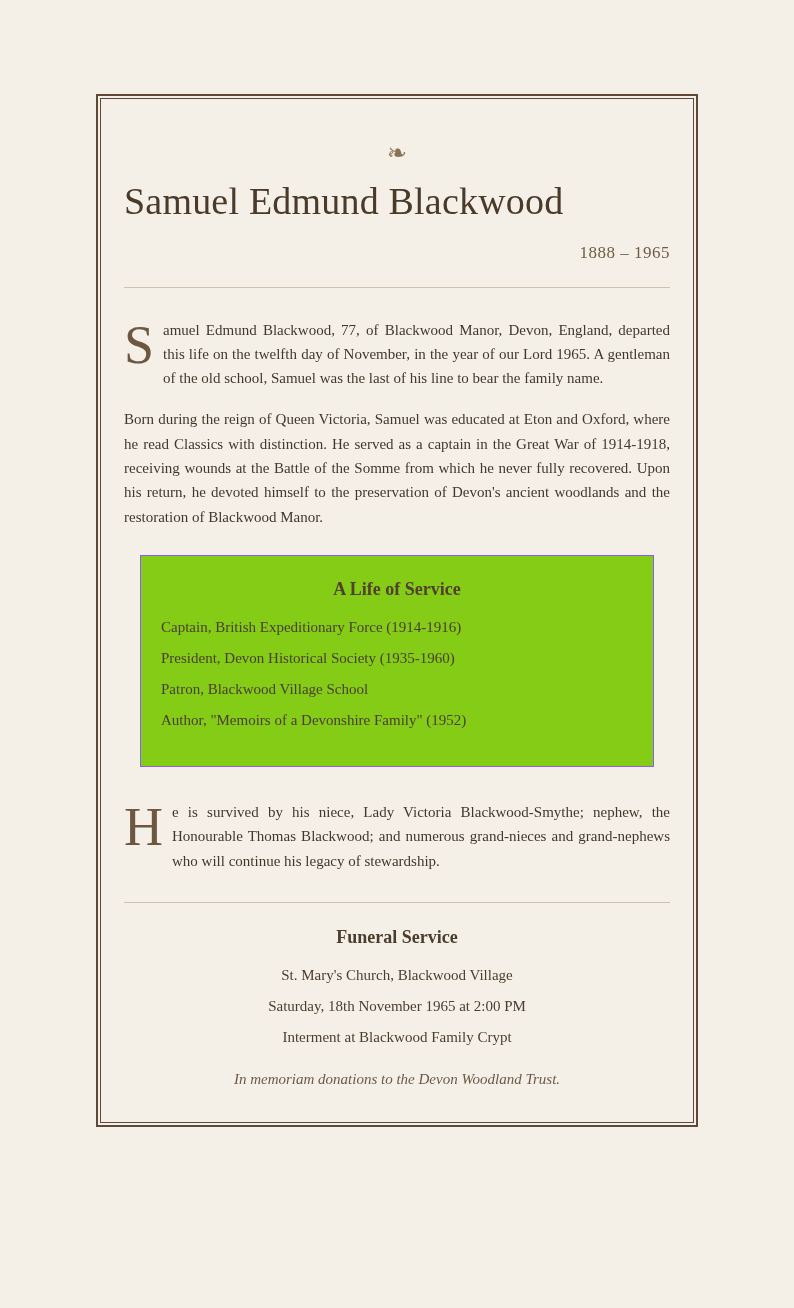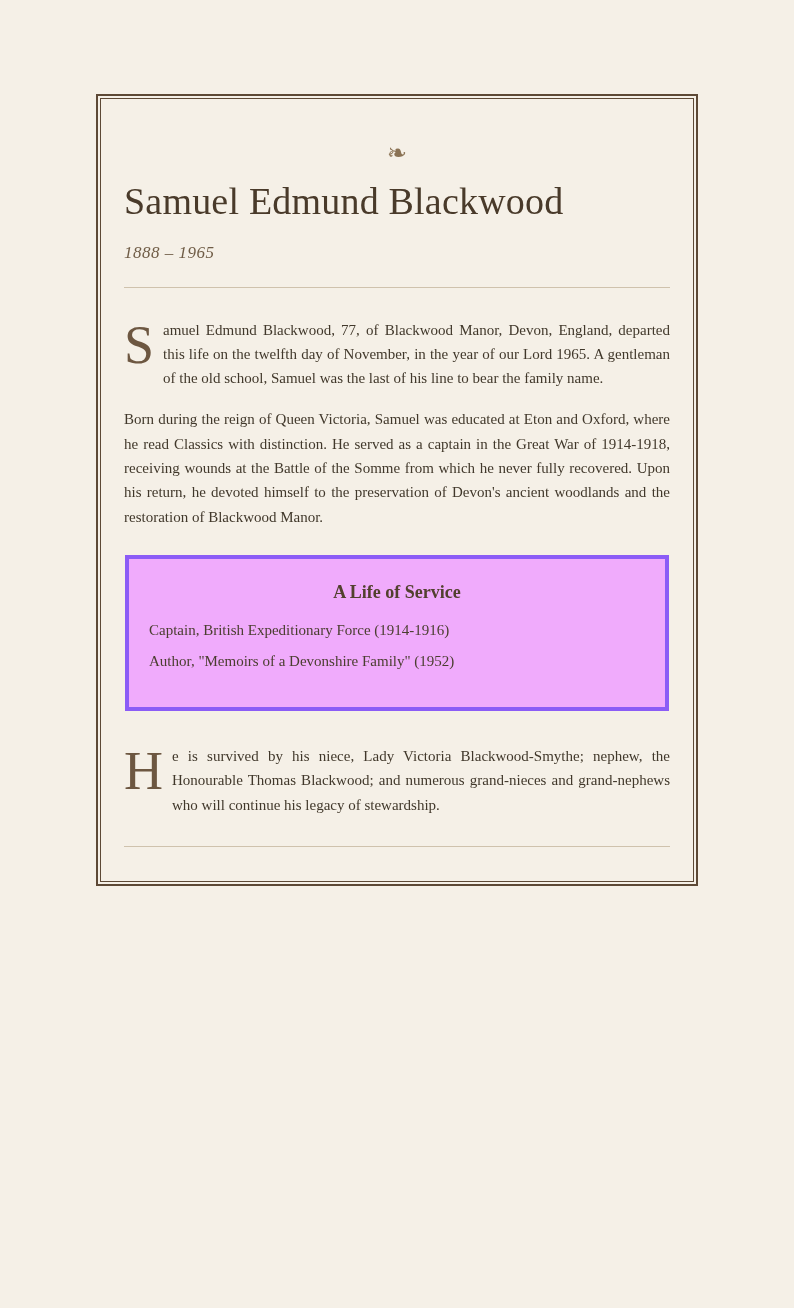--- a/index.html
+++ b/index.html
@@ -38,22 +38,21 @@
   .title {
     text-align: left;
     font-size: 38px;
     font-weight: normal;
     color: #493a2a;
     margin: 14px 0 0;
     line-height: 1.2;
     letter-spacing: 0.2px;
   }
   .dates {
-    text-align: left;
-    font-style: italic;
+    text-align: right;
     font-size: 17px;
     color: #6f5c46;
     margin: 18px 0 0;
     letter-spacing: 0.5px;
   }
   hr.divider {
     border: none;
     border-top: 1px solid #cfc2ad;
     margin: 24px 0 0;
   }
@@ -68,23 +67,23 @@
     margin: 0 0 17px;
   }
   .dropcap {
     float: left;
     font-size: 54px;
     line-height: 0.82;
     padding: 5px 9px 0 0;
     color: #6d5741;
   }
   .service-box {
-    background: #f0abfc;
-    border: 4px solid #8b5cf6;
-    margin: 26px 1px 33px;
+    background: #84cc16;
+    border: 1px solid #8b5cf6;
+    margin: 26px 16px 33px;
     padding: 23px 20px 27px;
     text-align: center;
   }
   .service-heading {
     font-size: 18px;
     font-weight: bold;
     color: #52402e;
     margin: 0 0 15px;
   }
   .service-item {
@@ -139,25 +138,34 @@
       <hr class="divider">
 
       <div class="body-copy">
         <p><span class="dropcap">S</span><span>amuel Edmund Blackwood, 77, of Blackwood Manor, Devon, England, departed this life on the twelfth day of November, in the year of our Lord 1965. A gentleman of the old school, Samuel was the last of his line to bear the family name.</span></p>
         <p>Born during the reign of Queen Victoria, Samuel was educated at Eton and Oxford, where he read Classics with distinction. He served as a captain in the Great War of 1914-1918, receiving wounds at the Battle of the Somme from which he never fully recovered. Upon his return, he devoted himself to the preservation of Devon's ancient woodlands and the restoration of Blackwood Manor.</p>
       </div>
 
       <div class="service-box">
         <div class="service-heading">A Life of Service</div>
         <p class="service-item">Captain, British Expeditionary Force (1914-1916)</p>
+        <p class="service-item">President, Devon Historical Society (1935-1960)</p>
+        <p class="service-item">Patron, Blackwood Village School</p>
         <p class="service-item">Author, "Memoirs of a Devonshire Family" (1952)</p>
       </div>
 
       <div class="survivors">
         <p><span class="dropcap">H</span><span>e is survived by his niece, Lady Victoria Blackwood-Smythe; nephew, the Honourable Thomas Blackwood; and numerous grand-nieces and grand-nephews who will continue his legacy of stewardship.</span></p>
       </div>
 
       <hr class="divider-bottom">
 
+      <div class="funeral">
+        <div class="funeral-heading">Funeral Service</div>
+        <p class="funeral-detail">St. Mary's Church, Blackwood Village</p>
+        <p class="funeral-detail">Saturday, 18th November 1965 at 2:00 PM</p>
+        <p class="funeral-detail">Interment at Blackwood Family Crypt</p>
+        <p class="memoriam">In memoriam donations to the Devon Woodland Trust.</p>
+      </div>
 
     </div>
   </div>
 </div>
 
 </body></html>

